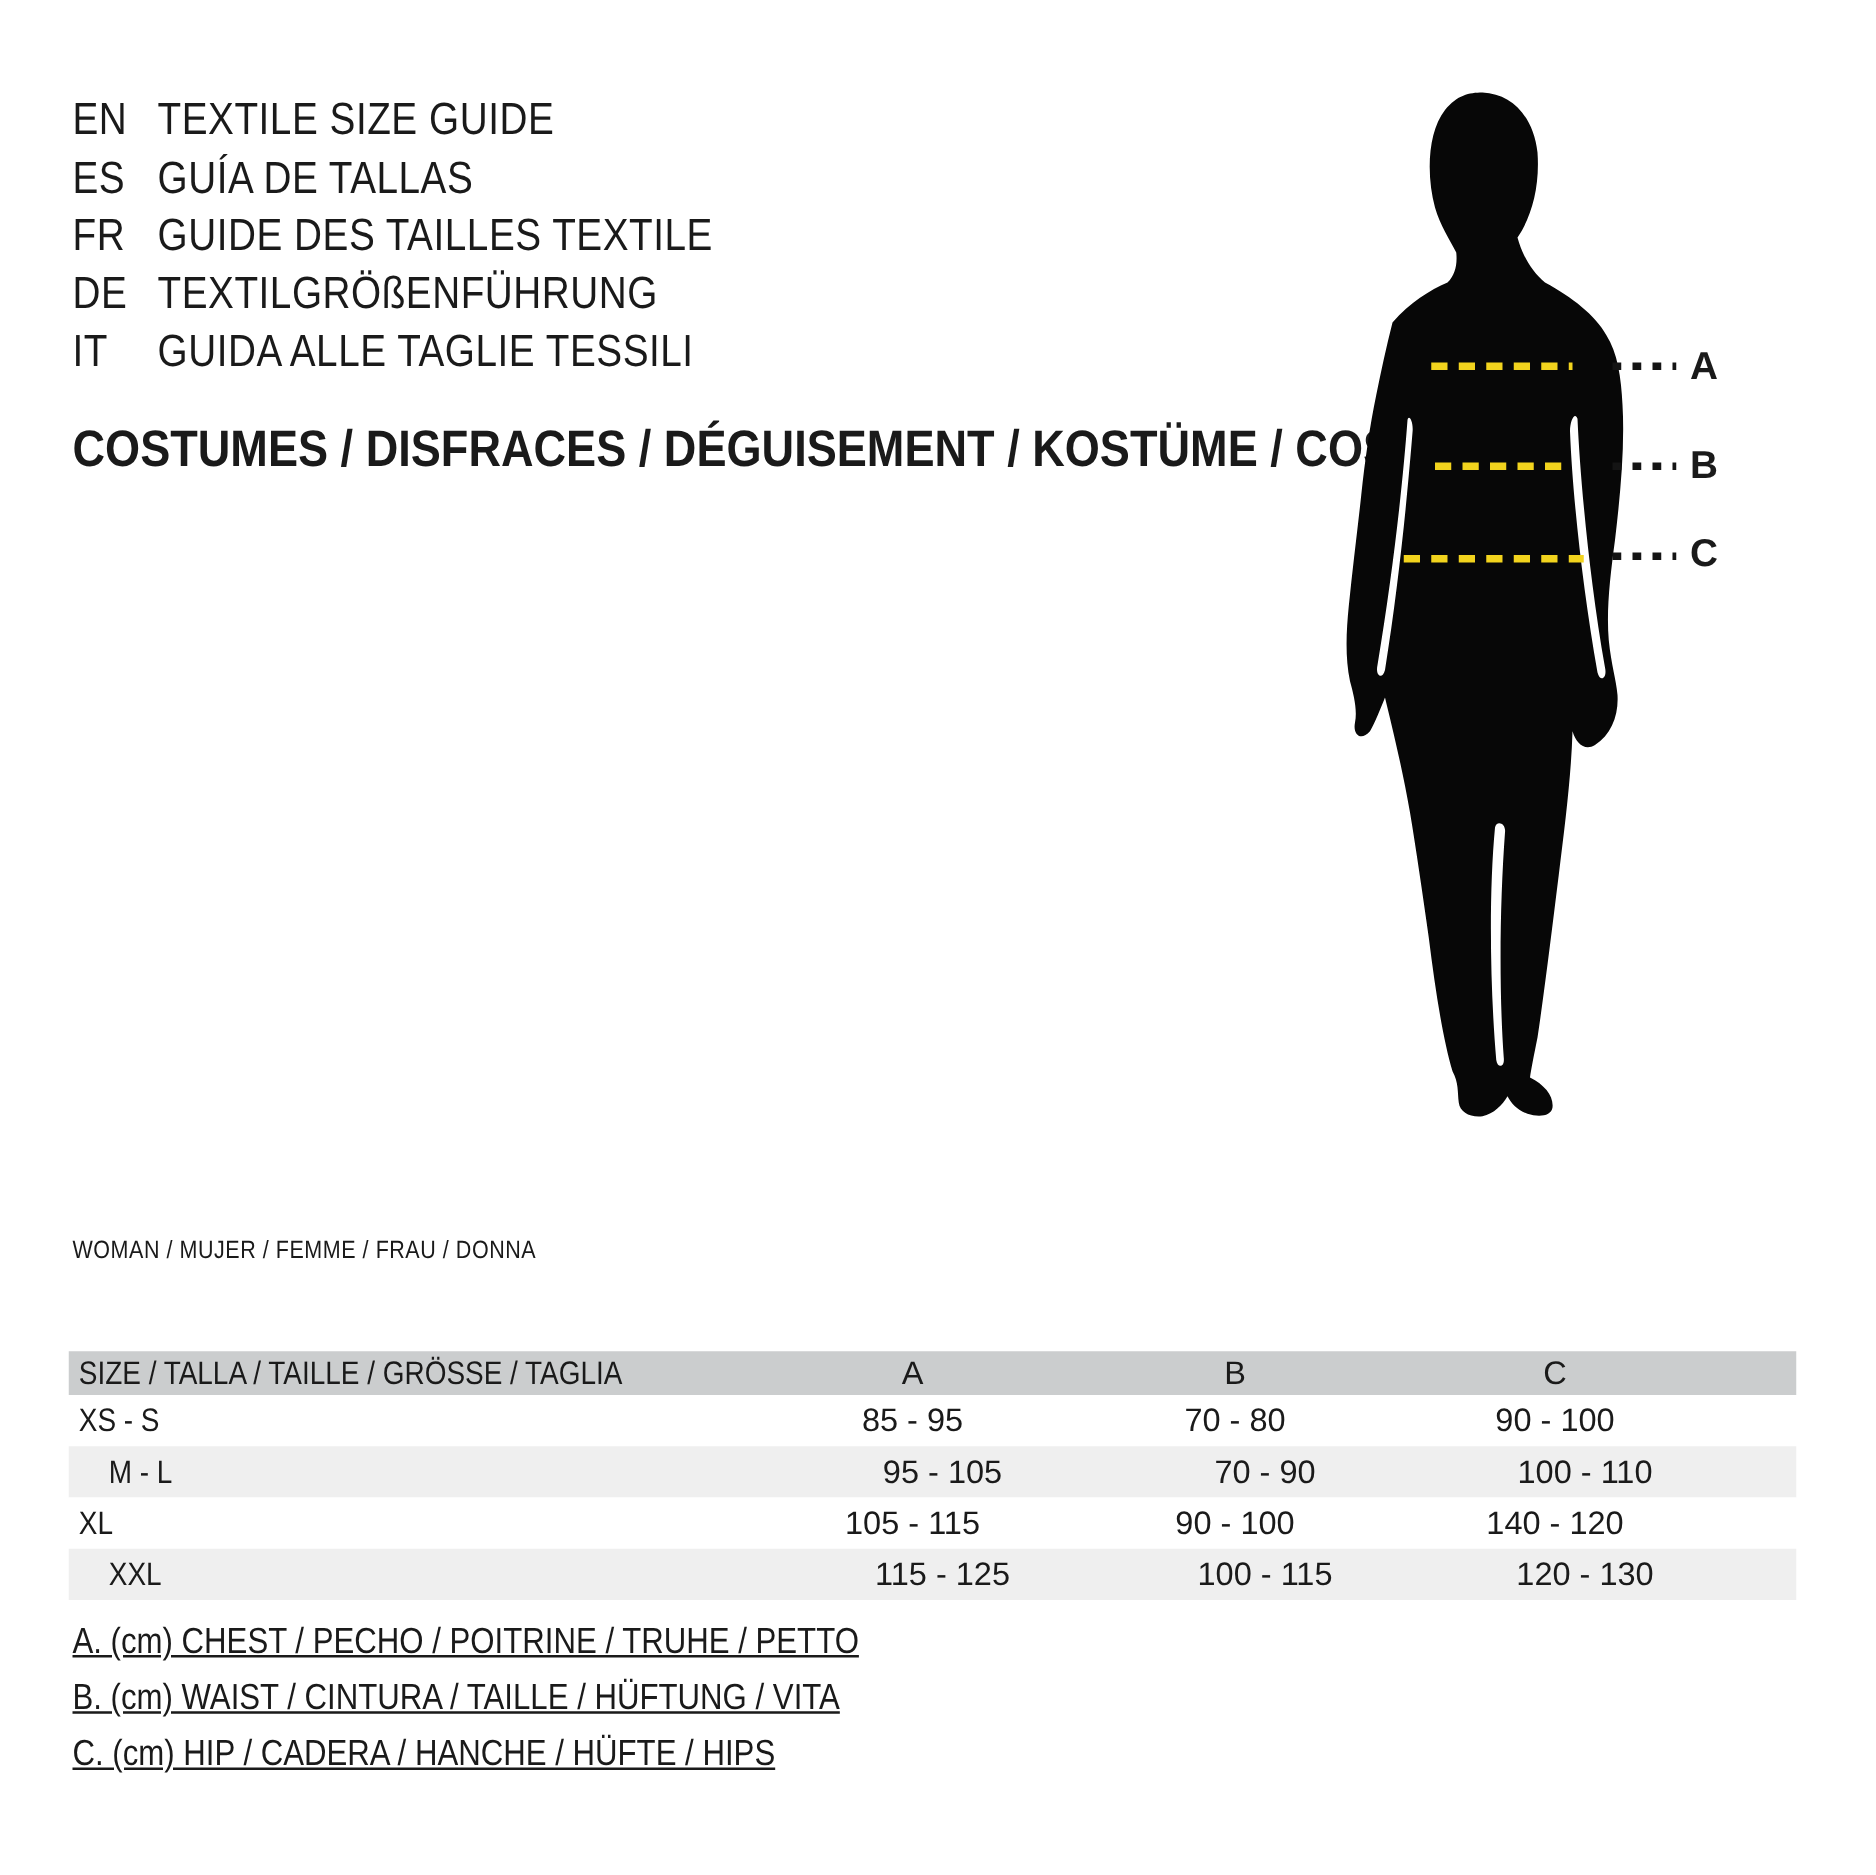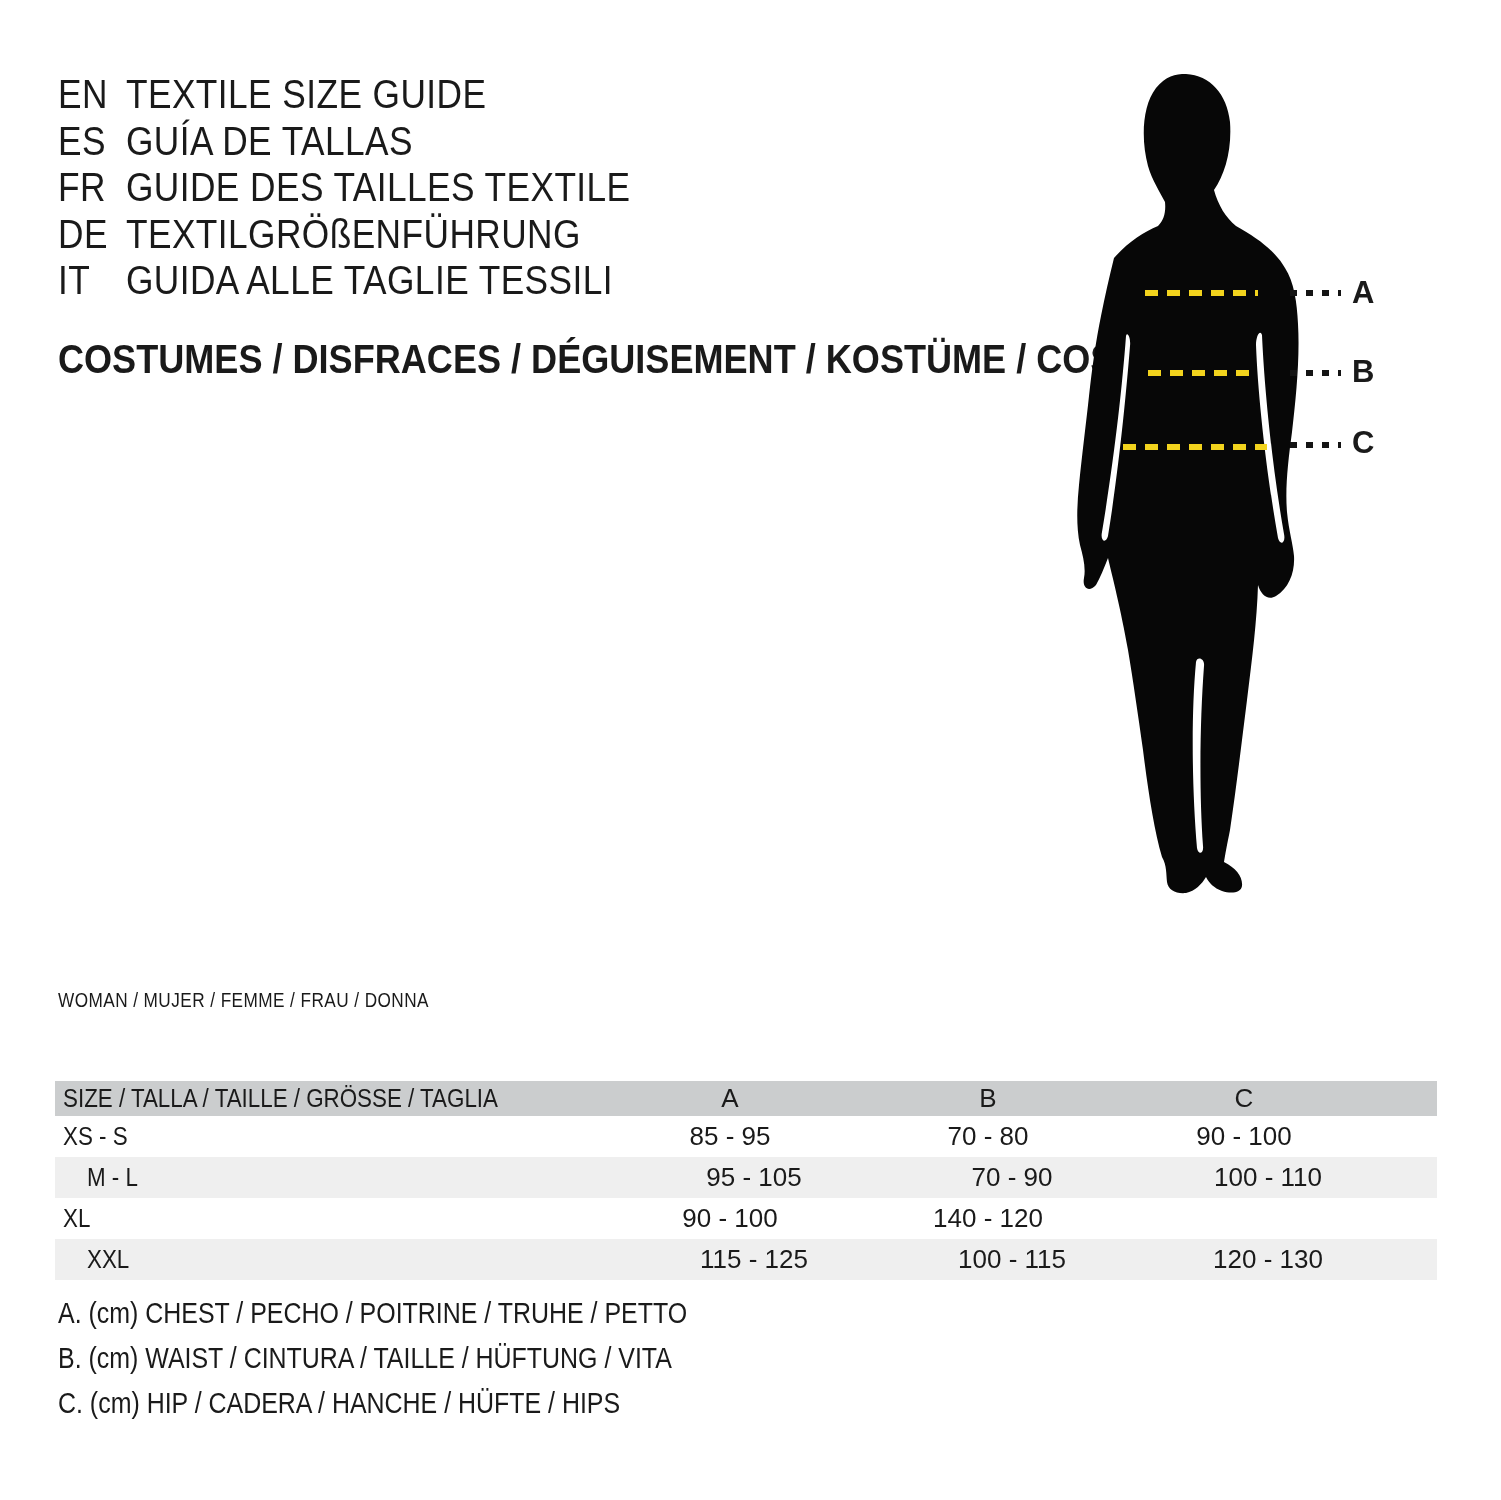--- a/index.html
+++ b/index.html
@@ -6,21 +6,21 @@
   html,body { background:#ffffff; }
   body {
     width:1501px; height:1500px; position:relative; overflow:hidden;
     font-family:"Liberation Sans", sans-serif; color:#1a1a1a;
   }
   .abs { position:absolute; }
   .cond { display:inline-block; transform:scaleX(0.86); transform-origin:0 50%; white-space:nowrap; }
 
   
   .lang-block { left:58px; top:72px; }
-  .lang-row { display:flex; height:46.4px; align-items:flex-end; font-size:41px; letter-spacing:0.5px; }
+  .lang-row { display:flex; height:46.4px; align-items:center; font-size:36px; letter-spacing:0.5px; }
   .lang-code { width:68px; flex:0 0 68px; }
 
   
   .category { left:58px; top:336px; font-size:41px; font-weight:bold; }
   .category .cond { transform:scaleX(0.88); }
 
   
   .figure-svg { left:1070px; top:60px; width:290px; height:845px; }
   .marker { left:1352px; width:40px; height:40px; font-size:31px; font-weight:bold;
             display:flex; align-items:center; text-align:left; }
@@ -33,21 +33,21 @@
   .size-table { left:55px; top:1041px; width:1382px; font-size:26px;margin-top:40px; }
   .t-row { display:grid; grid-template-columns:510px 330px 186px 326px 1fr; align-items:center; }
   .t-row .c0 { padding-left:8px; text-align:left; }
   .t-row .c1, .t-row .c2, .t-row .c3 { text-align:center; }
   .t-head { height:35px; background:#cbcdce; }
   .t-data { height:41px; background:#ffffff; }
   .t-data.alt { background:#efefef;padding-left:24px; }
 
   
   .legend-block { left:58px; top:1291px; }
-  .legend-row { height:45px; display:flex; align-items:center; font-size:29px; }
+  .legend-row { height:45px; display:flex; align-items:center; font-size:29px;text-decoration:underline; }
 </style>
 </head>
 <body>
 
 <div class="abs lang-block">
   <div class="lang-row">
     <span class="lang-code"><span class="cond">EN</span></span>
     <span class="cond">TEXTILE SIZE GUIDE</span>
   </div>
   <div class="lang-row">
@@ -157,20 +157,21 @@
     <span class="c3">90 - 100</span>
   </div>
   <div class="t-row t-data alt">
     <span class="c0"><span class="cond">M - L</span></span>
     <span class="c1">95 - 105</span>
     <span class="c2">70 - 90</span>
     <span class="c3">100 - 110</span>
   </div>
   <div class="t-row t-data">
     <span class="c0"><span class="cond">XL</span></span>
+    <span class="c1">105 - 115</span>
     <span class="c2">90 - 100</span>
     <span class="c3">140 - 120</span>
   </div>
   <div class="t-row t-data alt">
     <span class="c0"><span class="cond">XXL</span></span>
     <span class="c1">115 - 125</span>
     <span class="c2">100 - 115</span>
     <span class="c3">120 - 130</span>
   </div>
 </div>

